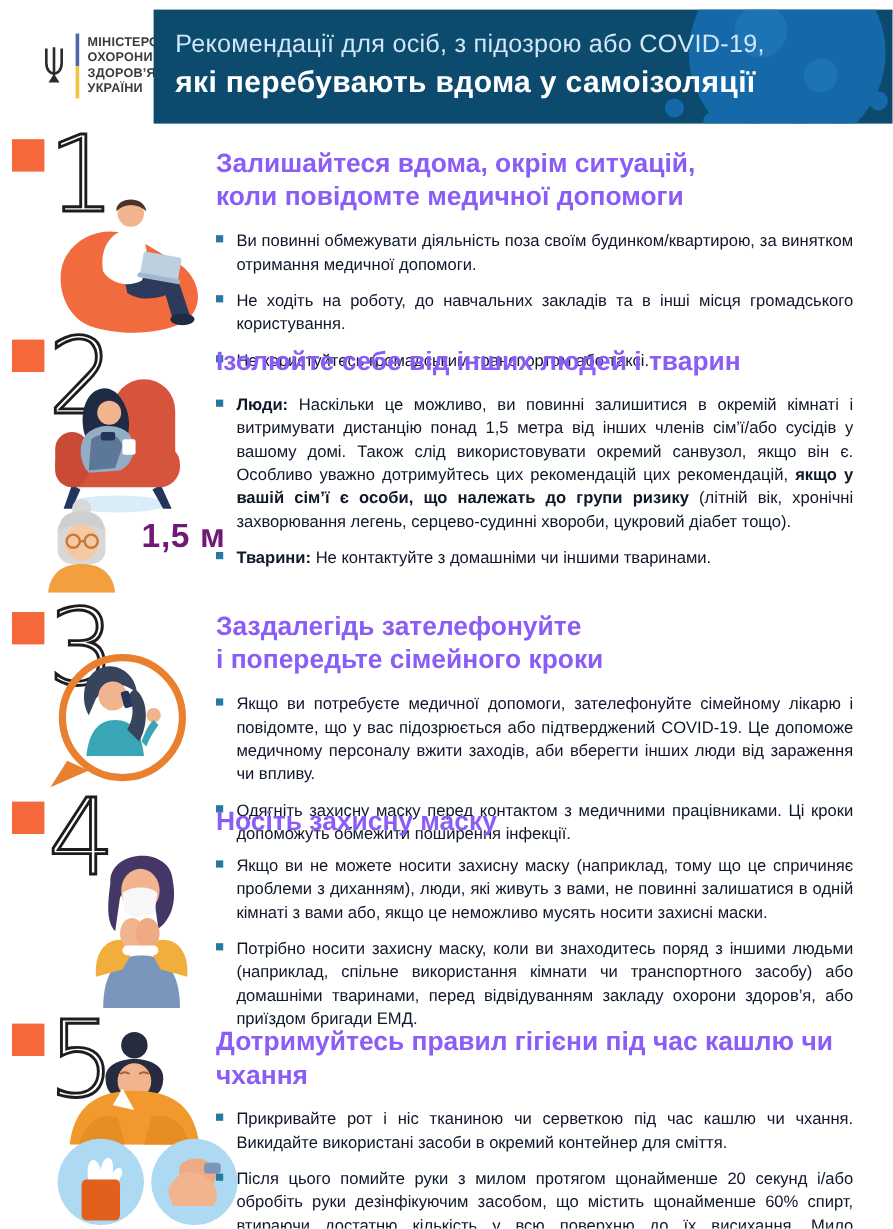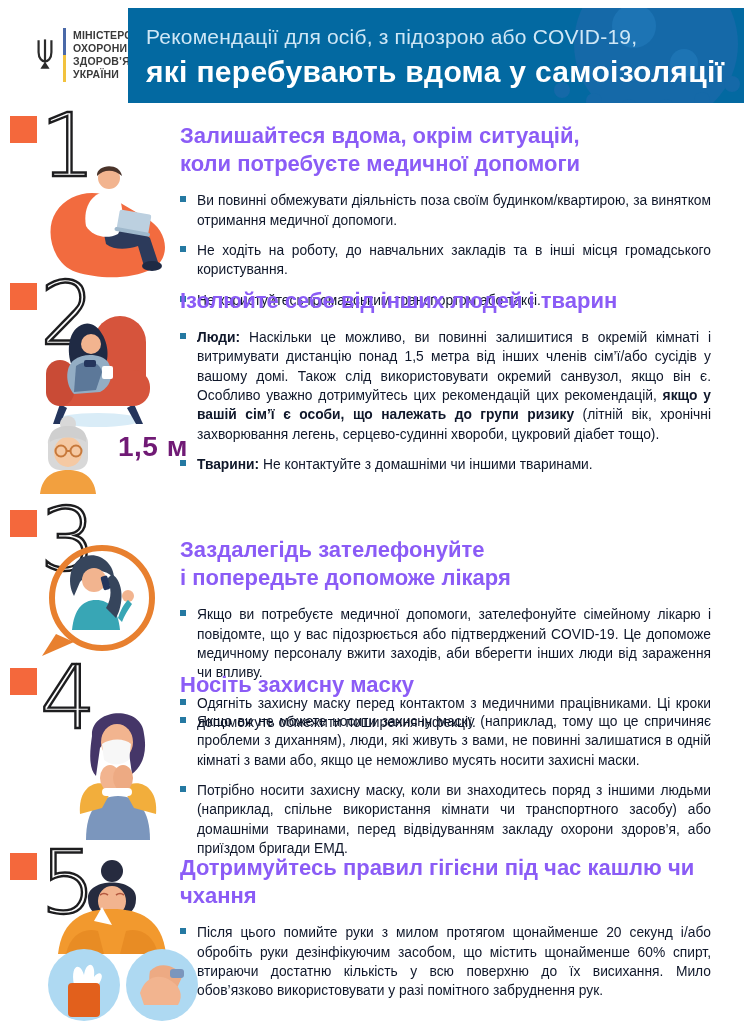--- a/index.html
+++ b/index.html
@@ -9,26 +9,26 @@
   }
 
   
   .logo { position:absolute; left:34px; top:28px; display:flex; align-items:center; gap:7px; }
   .logo svg { display:block; }
   .flag-divider { width:3px; height:54px; background:linear-gradient(#4a69a8 0 50%, #f2c23e 50% 100%); }
   .ministry { font-size:10.5px; font-weight:700; color:#3a3a3a; line-height:1.24; letter-spacing:.2px; }
 
   .banner {
     position:absolute; left:128px; right:0; top:8px; height:95px;
-    background:#0369a1; overflow:hidden;
+    background:#0c4a6e; overflow:hidden;
   }
   .banner .virus { position:absolute; right:0; top:0; }
   .banner .titles { position:relative; padding:17px 0 0 18px; }
   .banner .t1 { font-size:21px; color:#cfe7f6; font-weight:400; letter-spacing:.2px; }
-  .banner .t2 { font-size:30px; color:#ffffff; font-weight:700; margin-top:6px; letter-spacing:.3px; }
+  .banner .t2 { font-size:25px; color:#ffffff; font-weight:700; margin-top:6px; letter-spacing:.3px; }
 
   
   .sec { position:absolute; left:0; width:744px; }
   .marker { position:absolute; left:10px; top:8px; width:27px; height:27px; background:#f4683c; }
   .num {
     position:absolute; left:38px; top:2px; width:60px; height:72px;
     font-family:"DejaVu Sans","Liberation Sans",sans-serif;
     font-size:88px; line-height:72px; font-weight:200; color:#1d1d1f; text-align:center;
   }
   @supports (-webkit-text-stroke: 2px black) {
@@ -104,21 +104,21 @@
         <path d="M51 38 C50 26 74 24 76 38 C68 31 58 31 51 38 Z" fill="#4a332a"></path>
         <g transform="rotate(10 88 84)">
           <rect x="72" y="74" width="32" height="20" rx="2" fill="#bcd0e0"></rect>
           <rect x="70" y="92" width="36" height="4" rx="2" fill="#9fb8cc"></rect>
         </g>
       </svg>
     </span>
     <div class="content" style="top:14px;">
       <h2 class="title">
         <span>Залишайтеся вдома, окрім ситуацій,</span><br>
-        <span>коли потребуєте медичної допомоги</span>
+        <span>коли повідомте медичної допомоги</span>
       </h2>
       <ul class="bullets">
         <li><span class="bsq"></span><span>Ви повинні обмежувати діяльність поза своїм будинком/квартирою, за винятком отримання медичної допомоги.</span></li>
         <li><span class="bsq"></span><span>Не ходіть на роботу, до навчальних закладів та в інші місця громадського користування.</span></li>
         <li><span class="bsq"></span><span>Не користуйтесь громадським транспортом або таксі.</span></li>
       </ul>
     </div>
   </div>
 
   <div class="sec" style="top:276px;height:220px;">
@@ -173,24 +173,24 @@
         <circle cx="74" cy="60" r="50" fill="none" stroke="#e8802f" stroke-width="6"></circle>
         <path d="M44 92 C46 72 54 62 68 62 C82 62 90 72 92 92 Z" fill="#38a6b5"></path>
         <path d="M58 18 C42 22 38 44 46 58 L52 44 C64 30 76 30 86 40 C86 26 72 14 58 18 Z" fill="#36455c"></path>
         <path d="M84 36 C96 44 96 66 88 80 L78 70 C84 60 84 48 78 42 Z" fill="#36455c"></path>
         <circle cx="66" cy="42" r="12" fill="#f2b48f"></circle>
         <rect x="74" y="38" width="7" height="14" rx="2" fill="#24355c" transform="rotate(-15 77 45)"></rect>
         <circle cx="100" cy="58" r="6" fill="#f2b48f"></circle>
         <path d="M90 80 C94 68 98 64 100 62 L104 66 C100 72 96 78 94 84 Z" fill="#38a6b5"></path>
       </svg>
     </span>
-    <div class="content" style="top:10px;margin-top:28px;">
+    <div class="content" style="top:10px;">
       <h2 class="title">
         <span>Заздалегідь зателефонуйте</span><br>
-        <span>і попередьте допоможе лікаря</span>
+        <span>і попередьте сімейного кроки</span>
       </h2>
       <ul class="bullets">
         <li><span class="bsq"></span><span>Якщо ви потребуєте медичної допомоги, зателефонуйте сімейному лікарю і повідомте, що у вас підозрюється або підтверджений COVID-19. Це допоможе медичному персоналу вжити заходів, аби вберегти інших люди від зараження чи впливу.</span></li>
         <li><span class="bsq"></span><span>Одягніть захисну маску перед контактом з медичними працівниками. Ці кроки допоможуть обмежити поширення інфекції.</span></li>
       </ul>
     </div>
   </div>
 
   <div class="sec" style="top:660px;height:186px;">
     <span class="marker"></span>
@@ -247,18 +247,19 @@
           <path d="M98 48 C102 34 114 28 126 34 C138 40 142 50 136 60 L102 60 Z" fill="#f2b48f"></path>
           <rect x="128" y="24" width="14" height="9" rx="3" fill="#7b96bd"></rect>
         </g>
       </svg>
     </span>
     <div class="content" style="top:11px;">
       <h2 class="title">
         <span>Дотримуйтесь правил гігієни під час кашлю чи чхання</span>
       </h2>
       <ul class="bullets">
+        <li><span class="bsq"></span><span>Прикривайте рот і ніс тканиною чи серветкою під час кашлю чи чхання. Викидайте використані засоби в окремий контейнер для сміття.</span></li>
         <li><span class="bsq"></span><span>Після цього помийте руки з милом протягом щонайменше 20 секунд і/або обробіть руки дезінфікуючим засобом, що містить щонайменше 60% спирт, втираючи достатню кількість у всю поверхню до їх висихання. Мило обов’язково використовувати у разі помітного забруднення рук.</span></li>
       </ul>
     </div>
   </div>
 
 </div>
 
 </body></html>

